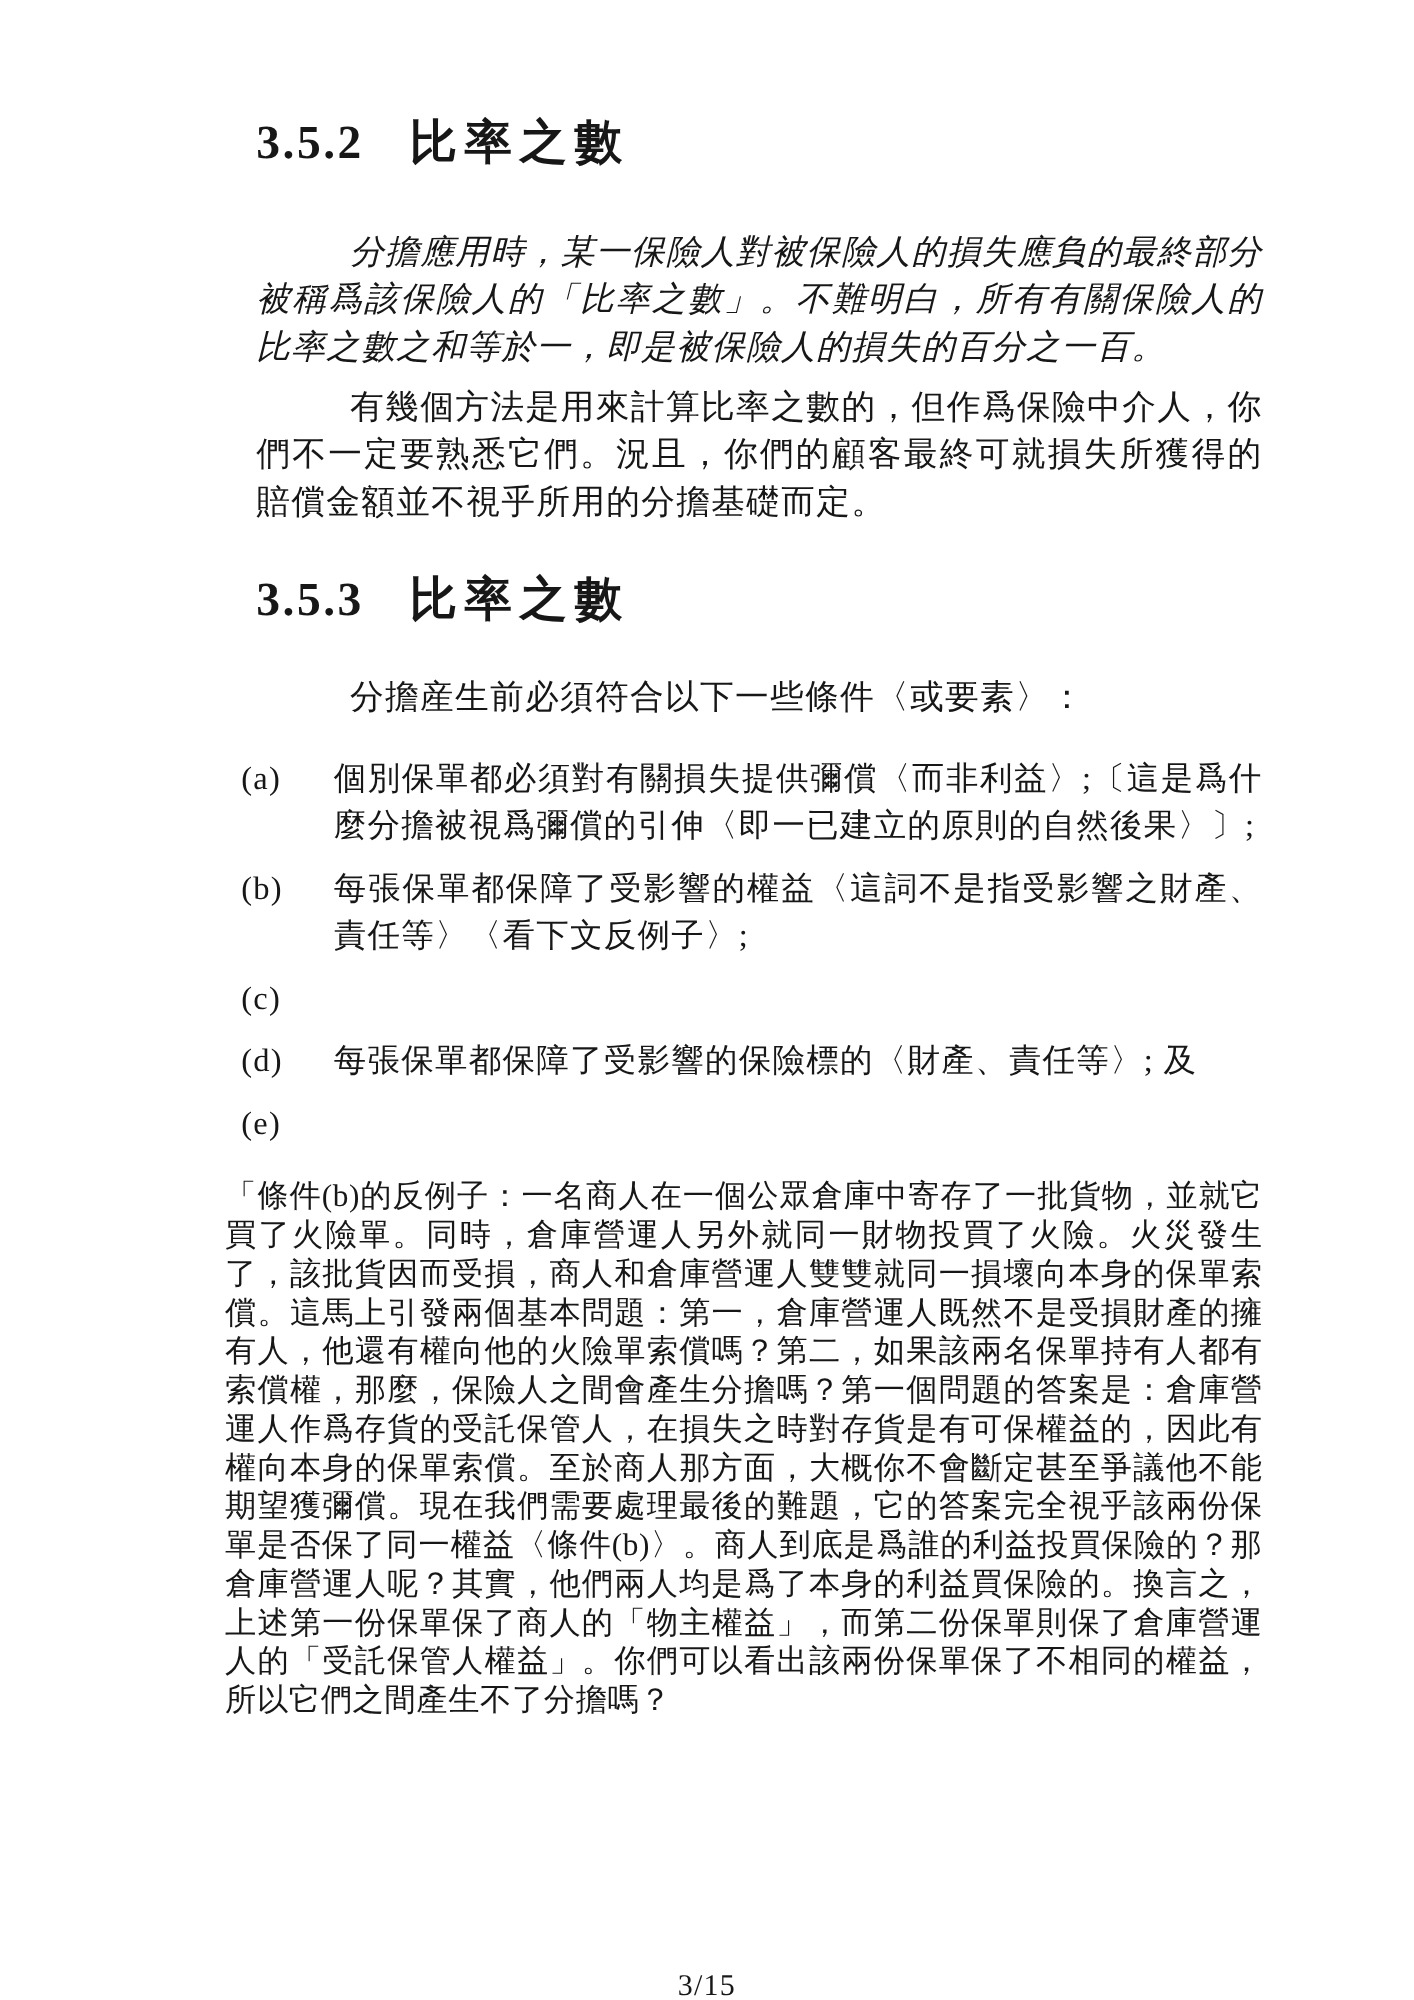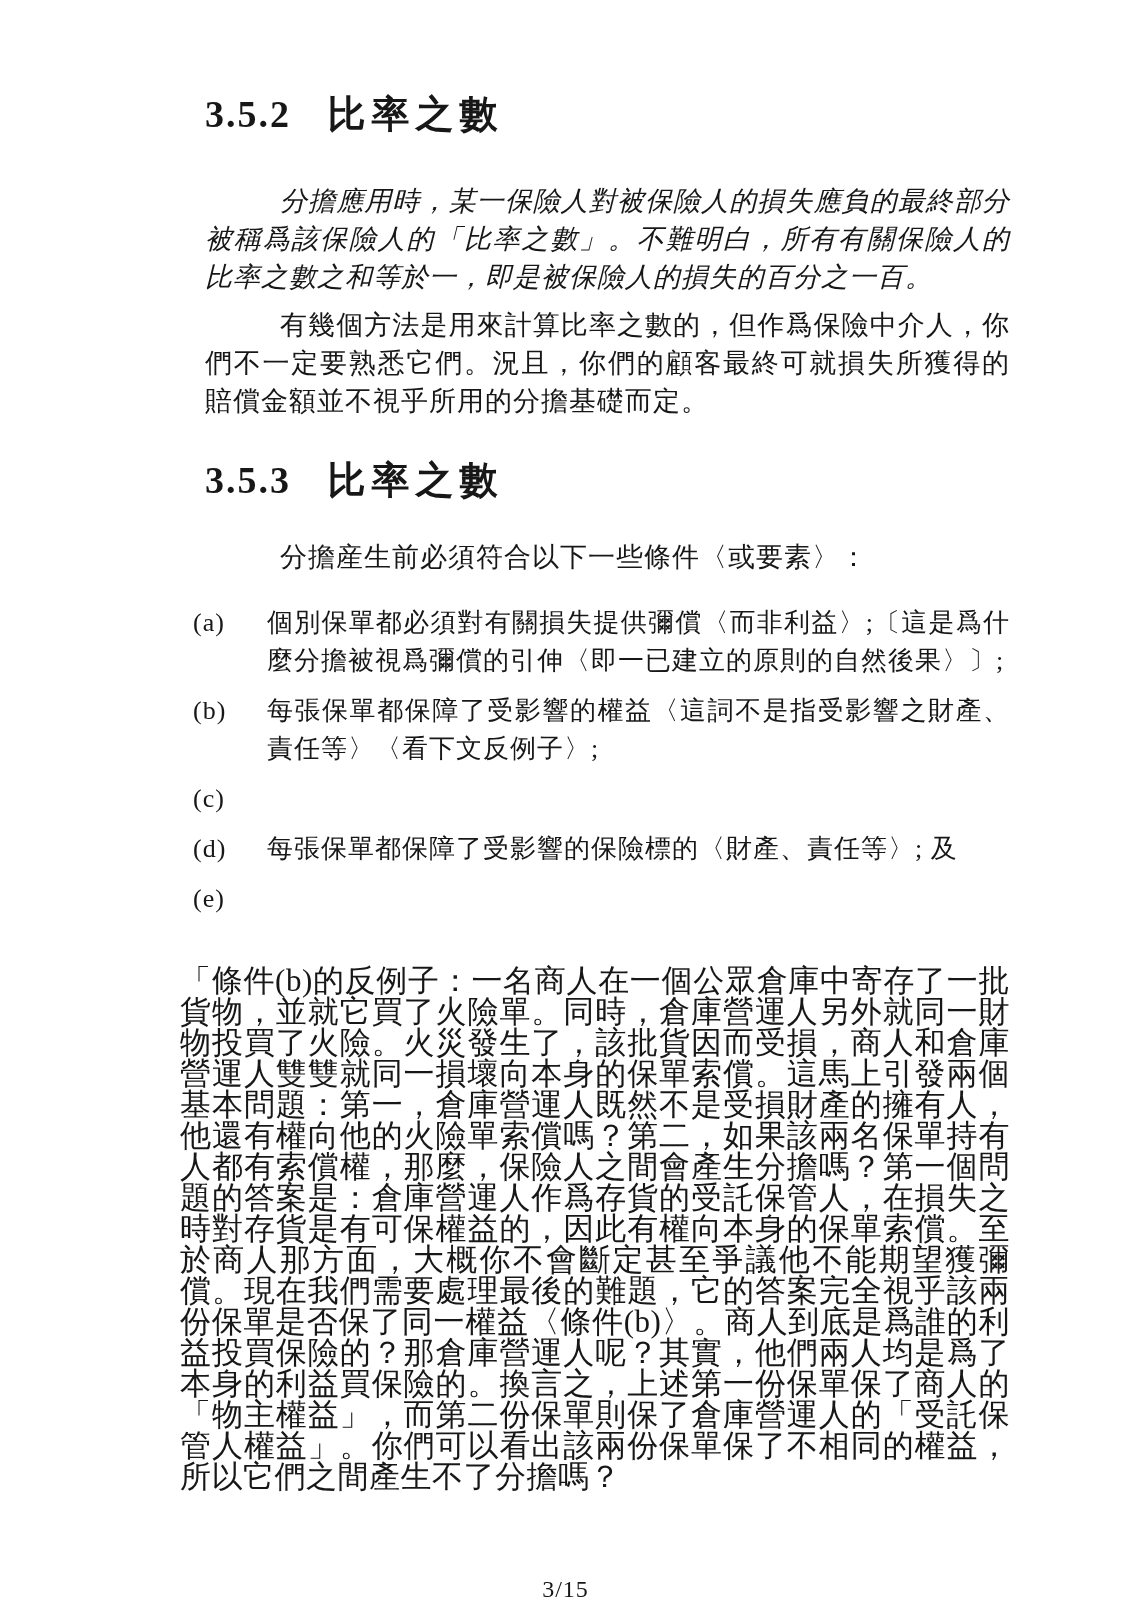--- a/index.html
+++ b/index.html
@@ -67,22 +67,22 @@
     box-sizing: border-box;
     padding-left: 13px;
     letter-spacing: 1px;
   }
   .cond-text {
     flex: 1;
     text-align: justify;
     letter-spacing: 1px;
   }
   .example {
-    margin: 47px 0 0 0;
-    font-size: 31px;
+    margin: 24px 0 0 0;
+    font-size: 25px;
     line-height: 31px;
     letter-spacing: 0.5px;
     text-align: justify;
   }
   .page-footer {
     position: absolute;
     top: 1576px;
     left: 0;
     right: 0;
     text-align: center;

